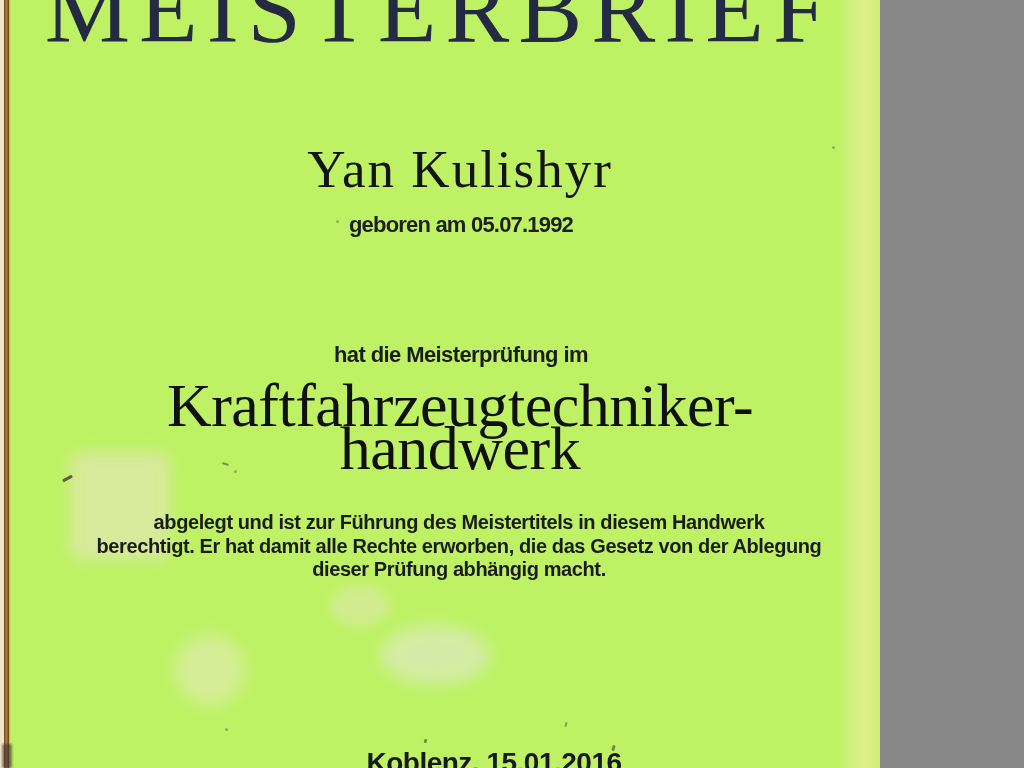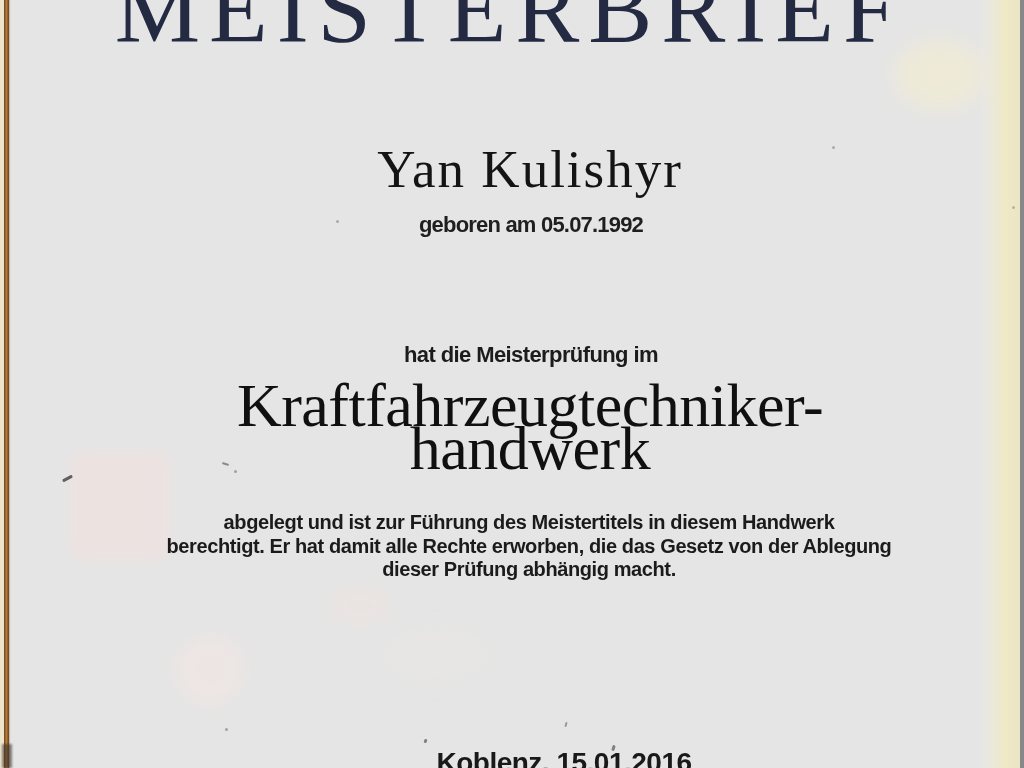--- a/index.html
+++ b/index.html
@@ -1,18 +1,18 @@
 <!DOCTYPE html>
 <html><head>
 <meta charset="utf-8">
 <style>
   html,body { margin:0; padding:0; background:#888; }
   .page {
-    position:relative; width:1020px; height:768px; overflow:hidden;
-    background:#e5e5e5;
+    position:relative; width:880px; height:768px; overflow:hidden;
+    background:#bef264;
     font-family:"Liberation Sans", sans-serif;
   }
   
   .edge-cream { position:absolute; left:0; top:0; width:5px; height:768px; background:#efe5cd; }
   .gold-line  { position:absolute; left:4px; top:0; width:5px; height:768px;
                 background:linear-gradient(90deg,#6b3d1b,#b4823f 45%,#8a5526 80%,#6b3d1b);
                 box-shadow:1px 0 1px rgba(150,120,80,.35); }
   .gold-foot  { position:absolute; left:2px; bottom:0; width:10px; height:24px;
                 background:#3e3530; opacity:.6; filter:blur(1px); }
   .right-band { position:absolute; right:0; top:0; width:42px; height:768px;

